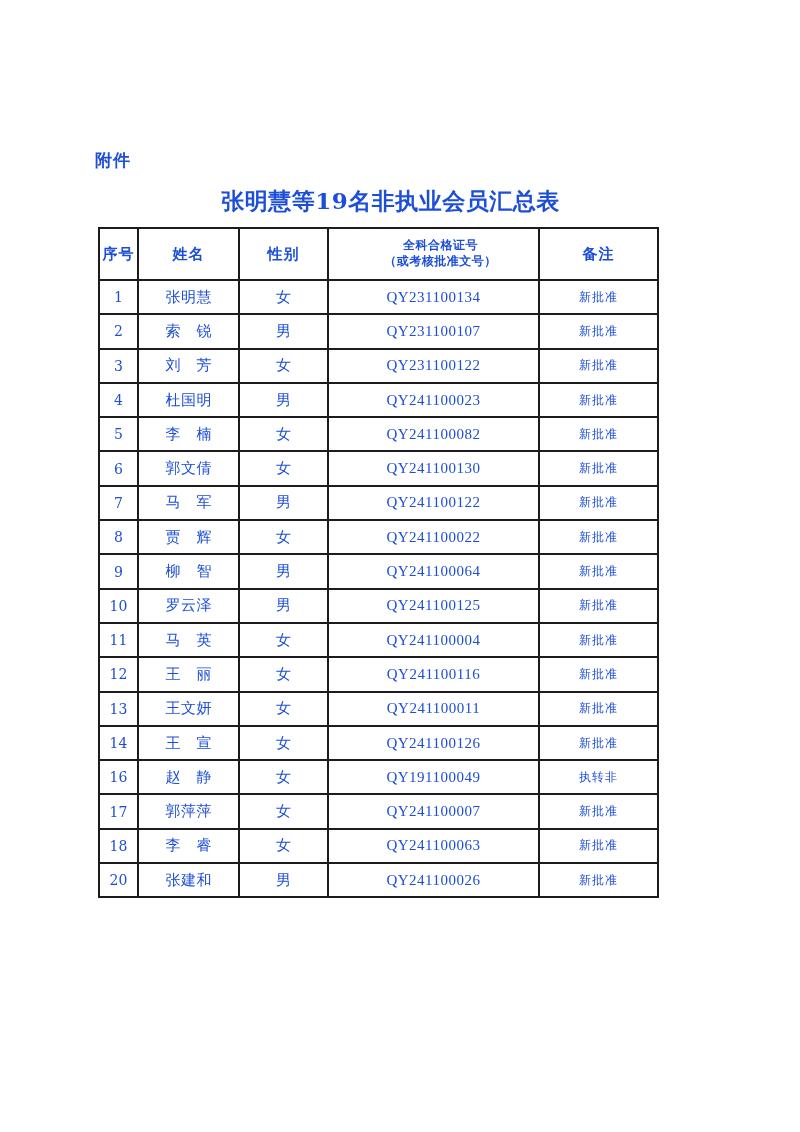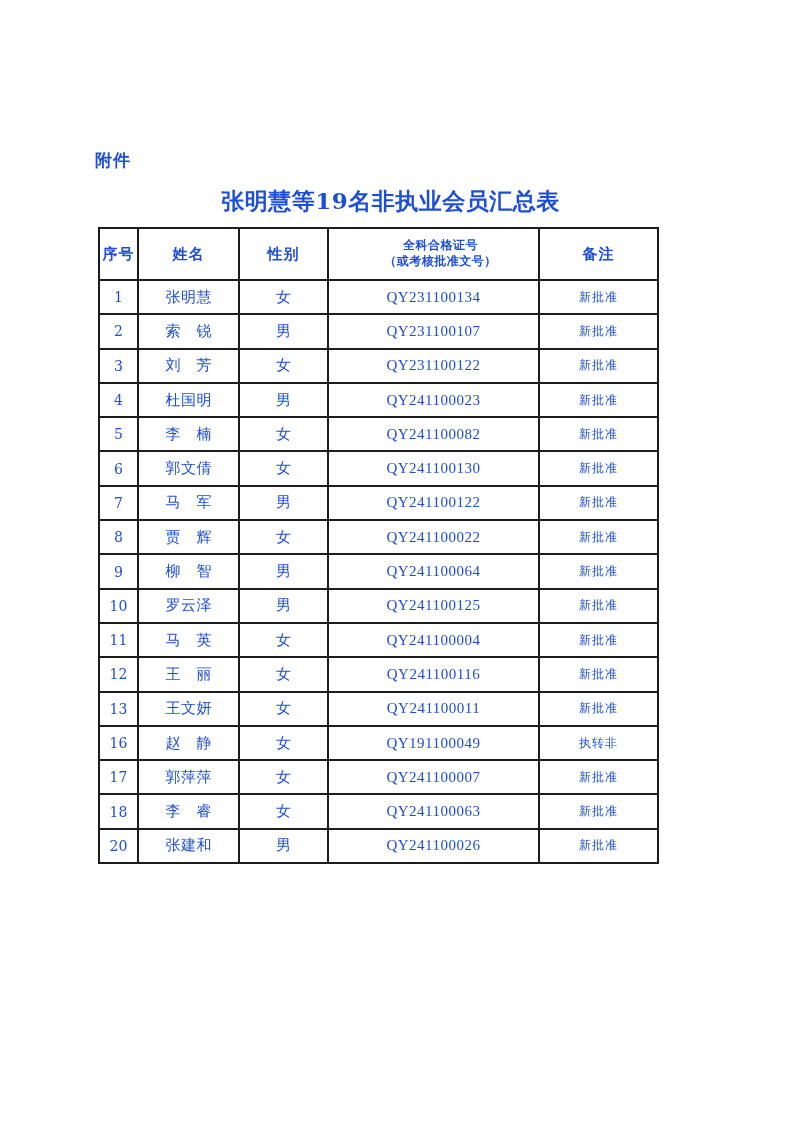--- a/index.html
+++ b/index.html
@@ -201,20 +201,27 @@
           <td class="c-remark">新批准</td>
         </tr>
         <tr>
           <td class="c-index">13</td>
           <td class="c-name"><span class="name-box">王文妍</span></td>
           <td class="c-gender">女</td>
           <td class="c-cert">QY241100011</td>
           <td class="c-remark">新批准</td>
         </tr>
         <tr>
+          <td class="c-index">14</td>
+          <td class="c-name"><span class="name-box">王宣</span></td>
+          <td class="c-gender">女</td>
+          <td class="c-cert">QY241100126</td>
+          <td class="c-remark">新批准</td>
+        </tr>
+        <tr>
           <td class="c-index">16</td>
           <td class="c-name"><span class="name-box">赵静</span></td>
           <td class="c-gender">女</td>
           <td class="c-cert">QY191100049</td>
           <td class="c-remark">执转非</td>
         </tr>
         <tr>
           <td class="c-index">17</td>
           <td class="c-name"><span class="name-box">郭萍萍</span></td>
           <td class="c-gender">女</td>

